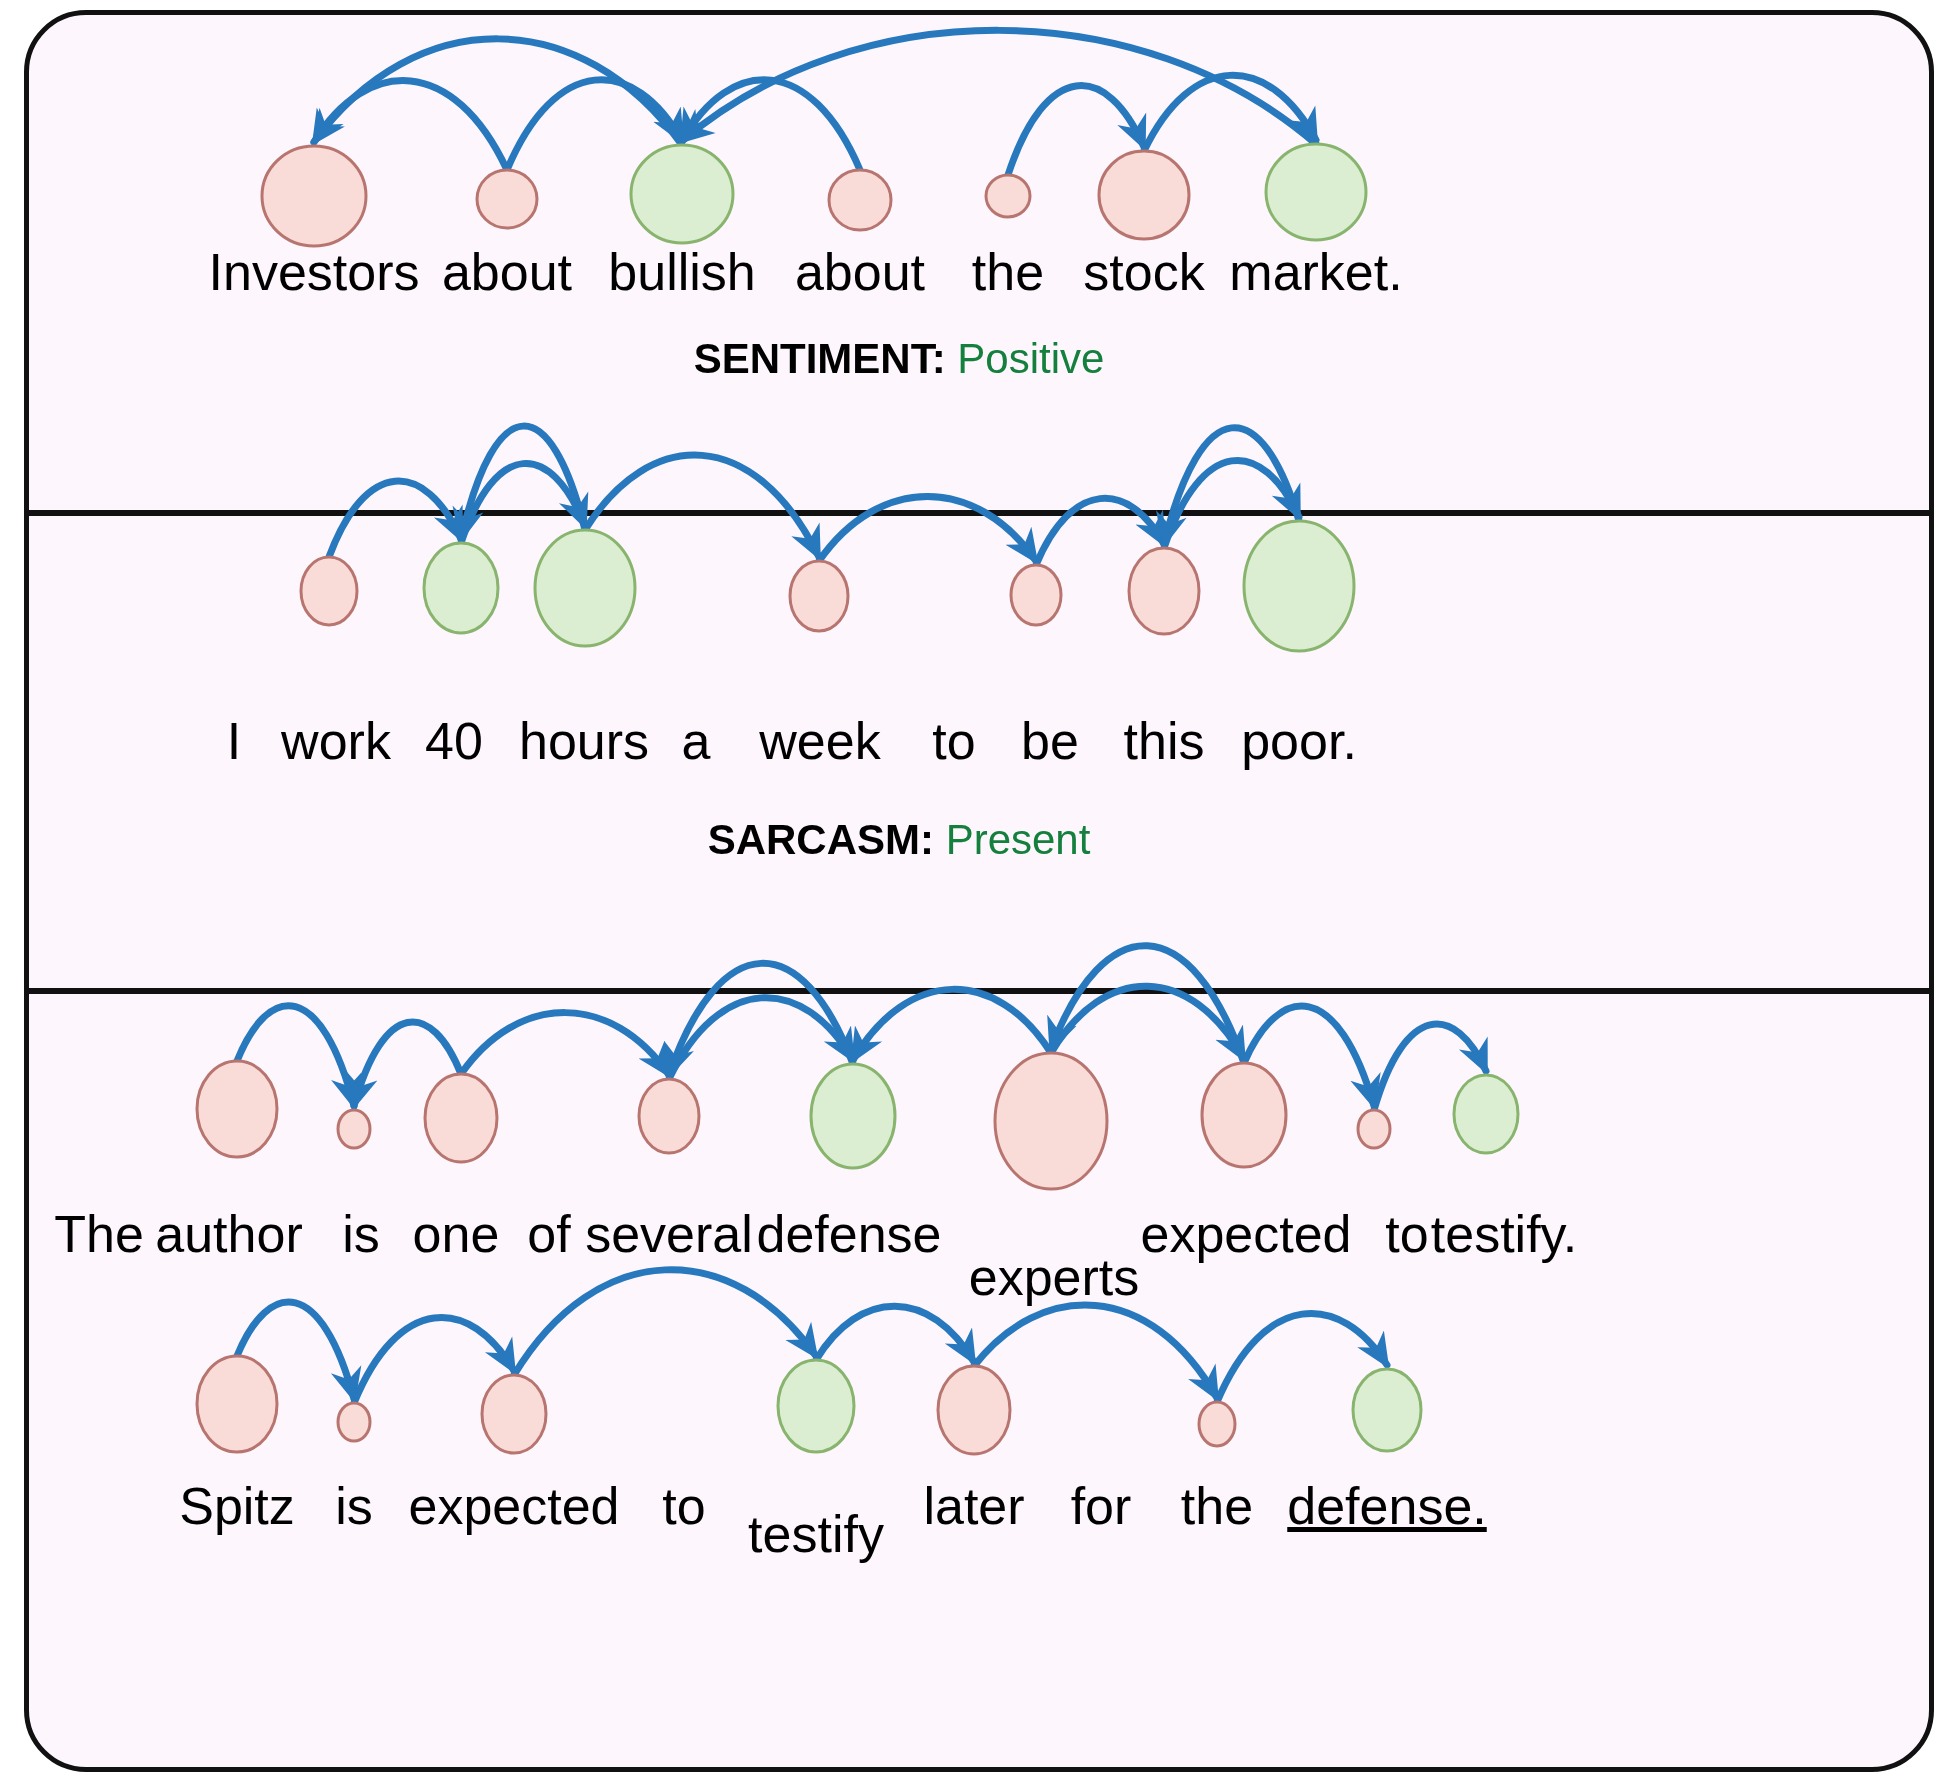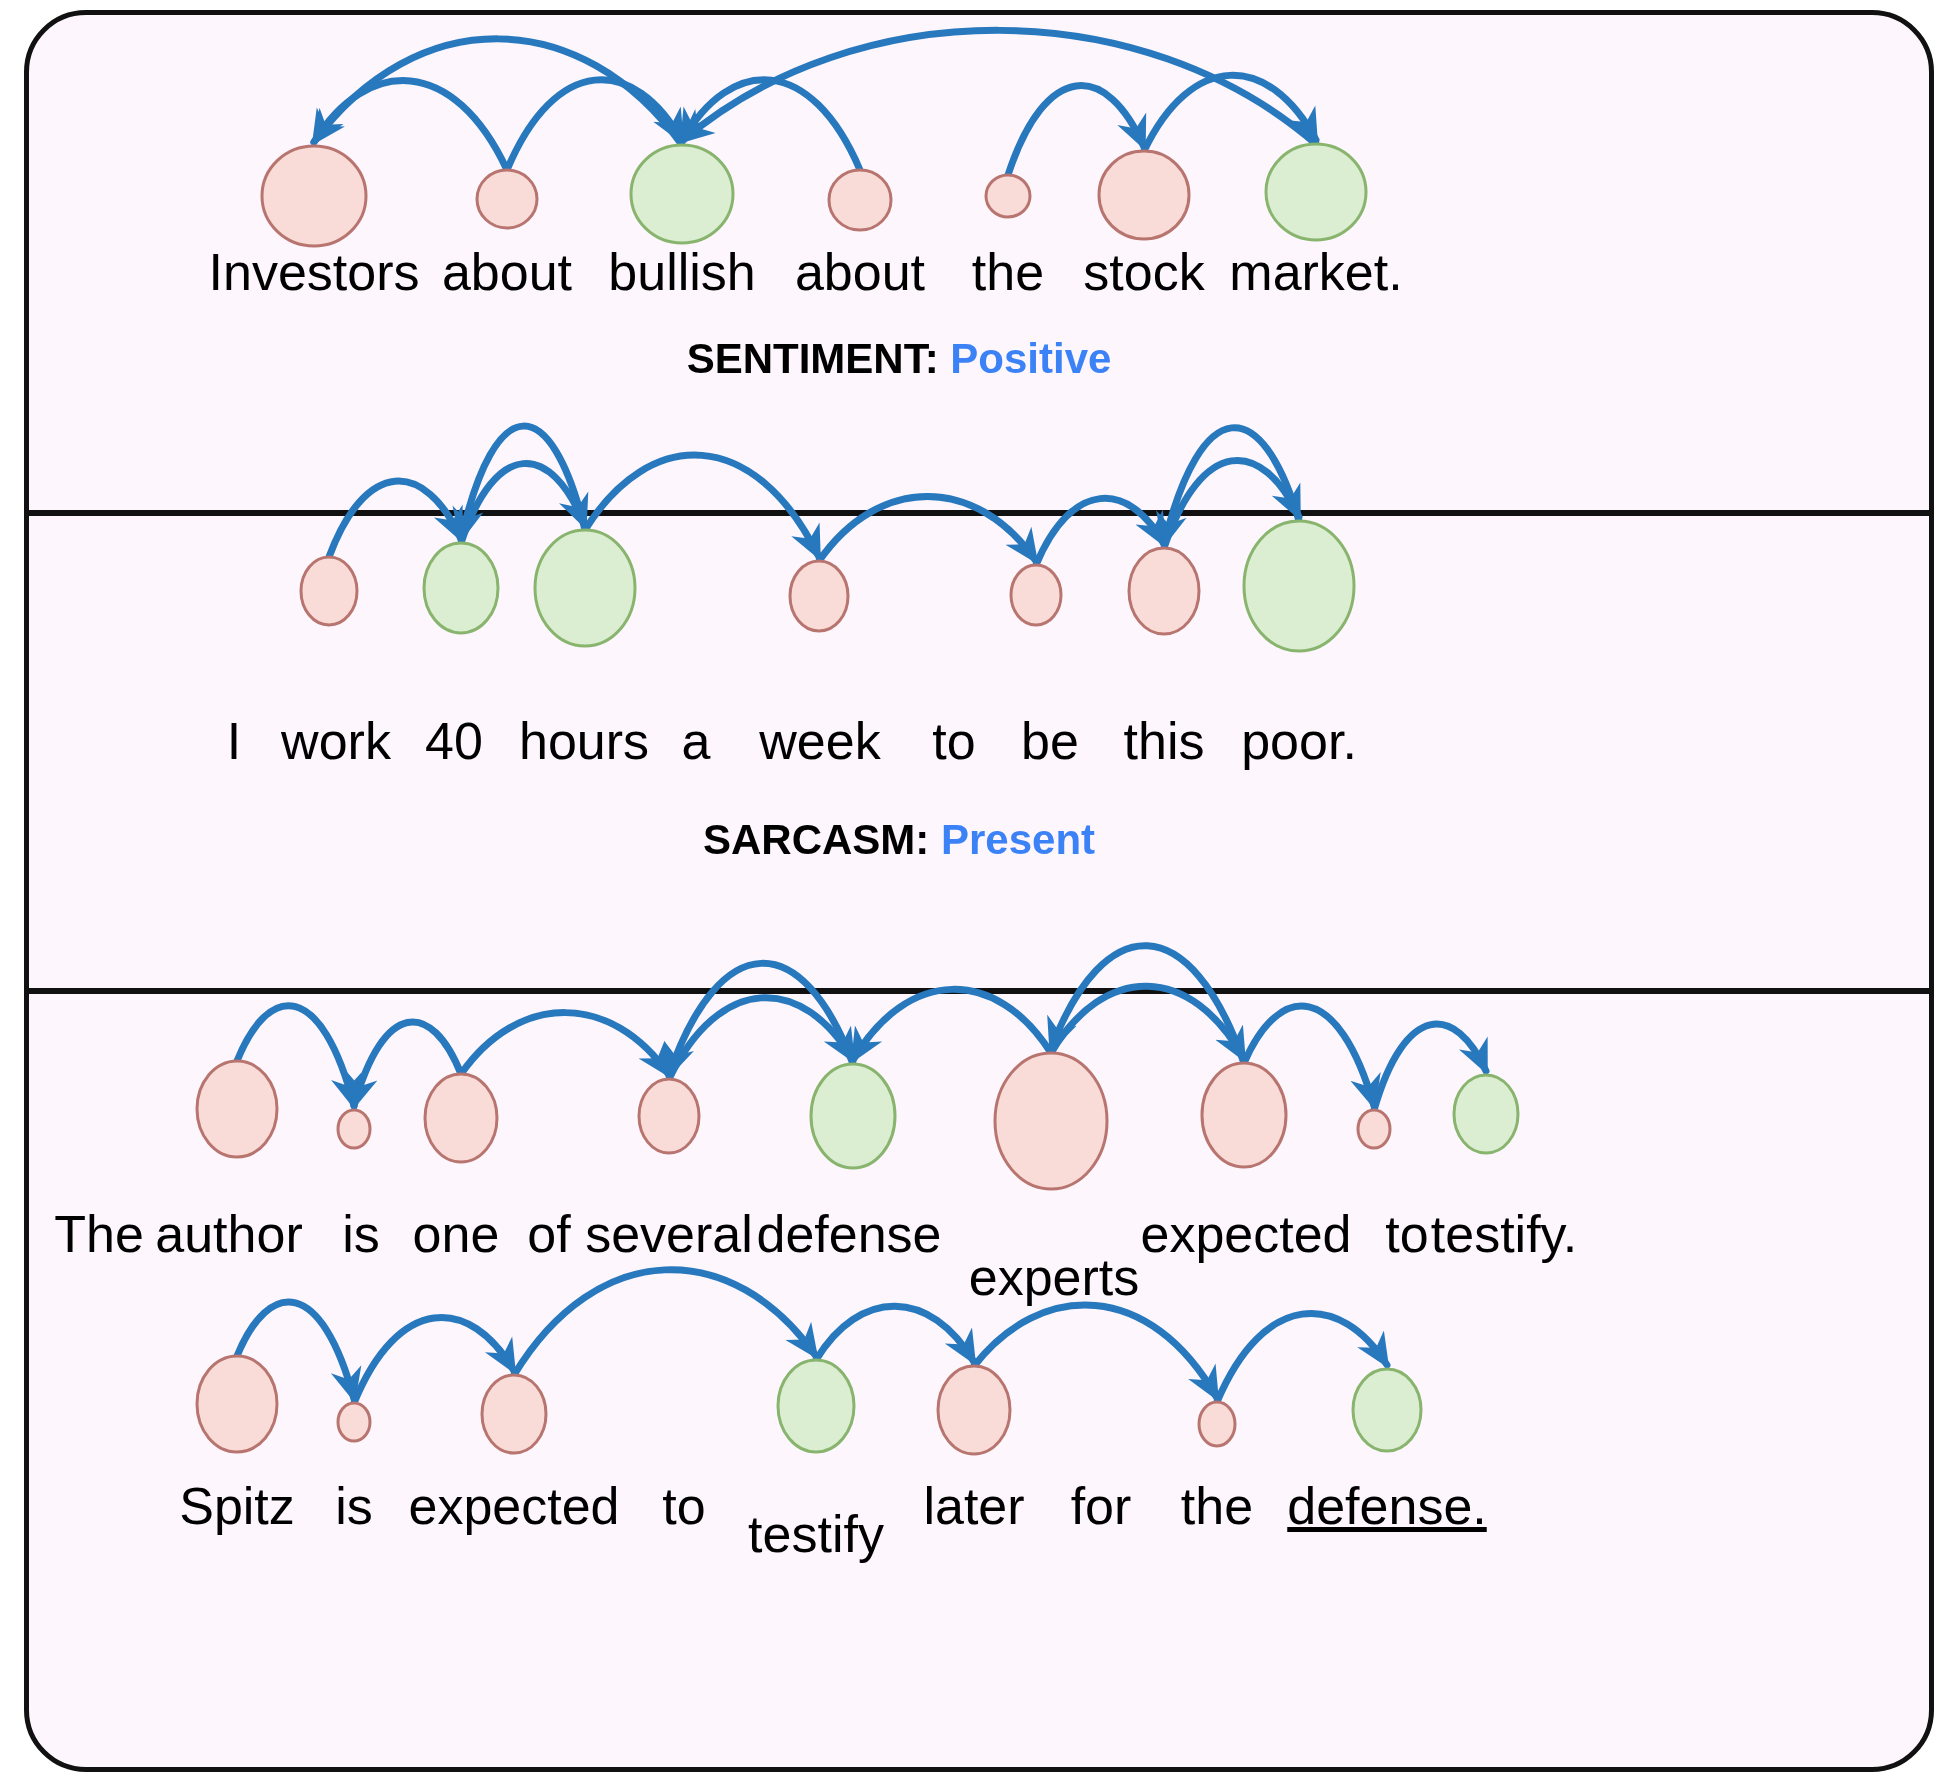--- a/index.html
+++ b/index.html
@@ -86,21 +86,21 @@
   .task-label {
     position: absolute;
     left: 0;
     width: 100%;
     text-align: center;
     font-size: 42px;
     font-weight: bold;
     color: #000000;
     font-family: "Liberation Sans", sans-serif;
   }
-  .task-value { color: #3b82f6; font-weight: bold; }
+  .task-value { color: #15803d; font-weight: normal; }
 </style>
 </head>
 <body>
 
 <div id="figure">
   <div class="frame"></div>
 
   <div class="divider" id="divider-1"></div>
   <div class="divider" id="divider-2"></div>
 

